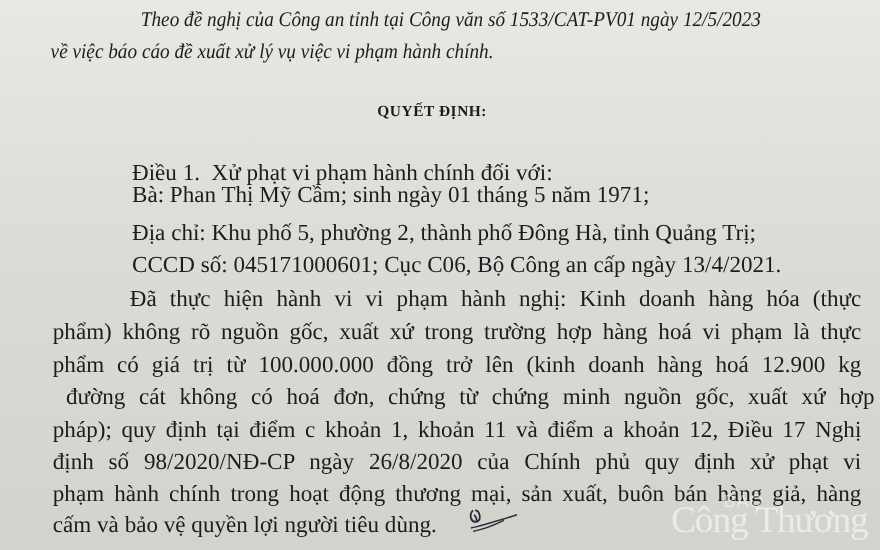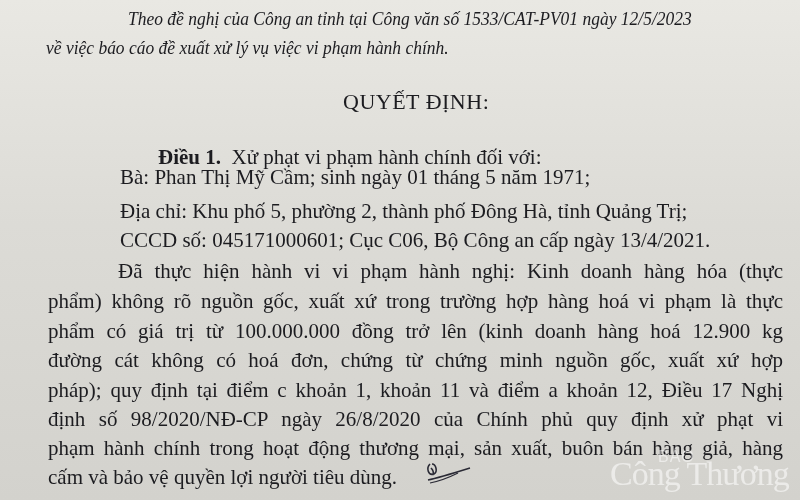--- a/index.html
+++ b/index.html
@@ -27,25 +27,25 @@
       line-height: 26px;
       color: #1c1c20;
     }
     .italic {
       font-style: italic;
       font-size: 19px;
       transform: scaleX(0.92);
       transform-origin: left center;
     }
     .title {
-      font-weight: normal;
-      font-size: 22px;
+      font-weight: bold;
+      font-size: 14px;
       letter-spacing: 0.5px;
     }
-    .bold { font-weight: bold; margin-left: 38px; }
+    .bold { font-weight: normal; }
     .just {
       text-align: justify;
       text-align-last: justify;
       white-space: normal;
     }
     .signature {
       position: absolute;
       left: 424px;
       top: 456px;
       width: 50px;
@@ -93,21 +93,21 @@
     <span>Xử phạt vi phạm hành chính đối với:</span>
   </div>
 
   <div class="line" style="left:120px; top:164px;">Bà: Phan Thị Mỹ Cầm; sinh ngày 01 tháng 5 năm 1971;</div>
   <div class="line" style="left:120px; top:198px;">Địa chỉ: Khu phố 5, phường 2, thành phố Đông Hà, tỉnh Quảng Trị;</div>
   <div class="line" style="left:120px; top:227px;">CCCD số: 045171000601; Cục C06, Bộ Công an cấp ngày 13/4/2021.</div>
 
   <div class="line just" style="left:118px; top:258px; width:665px;">Đã thực hiện hành vi vi phạm hành nghị: Kinh doanh hàng hóa (thực</div>
   <div class="line just" style="left:48px; top:288px; width:735px;">phẩm) không rõ nguồn gốc, xuất xứ trong trường hợp hàng hoá vi phạm là thực</div>
   <div class="line just" style="left:48px; top:318px; width:735px;">phẩm có giá trị từ 100.000.000 đồng trở lên (kinh doanh hàng hoá 12.900 kg</div>
-  <div class="line just" style="left:48px; top:347px; width:735px;">đường cát không có hoá đơn, chứng từ chứng minh nguồn gốc, xuất xứ hợp</div>
+  <div class="line just" style="left:60px; top:347px; width:735px;">đường cát không có hoá đơn, chứng từ chứng minh nguồn gốc, xuất xứ hợp</div>
   <div class="line just" style="left:48px; top:377px; width:735px;">pháp); quy định tại điểm c khoản 1, khoản 11 và điểm a khoản 12, Điều 17 Nghị</div>
   <div class="line just" style="left:48px; top:406px; width:735px;">định số 98/2020/NĐ-CP ngày 26/8/2020 của Chính phủ quy định xử phạt vi</div>
   <div class="line" style="left:48px; top:464px;">cấm và bảo vệ quyền lợi người tiêu dùng.</div>
   <div class="line just" style="left:48px; top:435px; width:735px;">phạm hành chính trong hoạt động thương mại, sản xuất, buôn bán hàng giả, hàng</div>
 
   <svg class="signature" viewBox="0 0 50 32">
     <path d="M6 8 C2 12, 4 20, 10 18 C14 16, 12 8, 8 8 M7 12 C9 14, 10 16, 9 19" fill="none" stroke="#2a2a35" stroke-width="1.6"></path>
     <path d="M4 24 C14 22, 30 17, 46 12" fill="none" stroke="#2a2a35" stroke-width="1.4"></path>
     <path d="M6 27 C16 25, 26 21, 34 17" fill="none" stroke="#2a2a35" stroke-width="1.2"></path>
   </svg>

